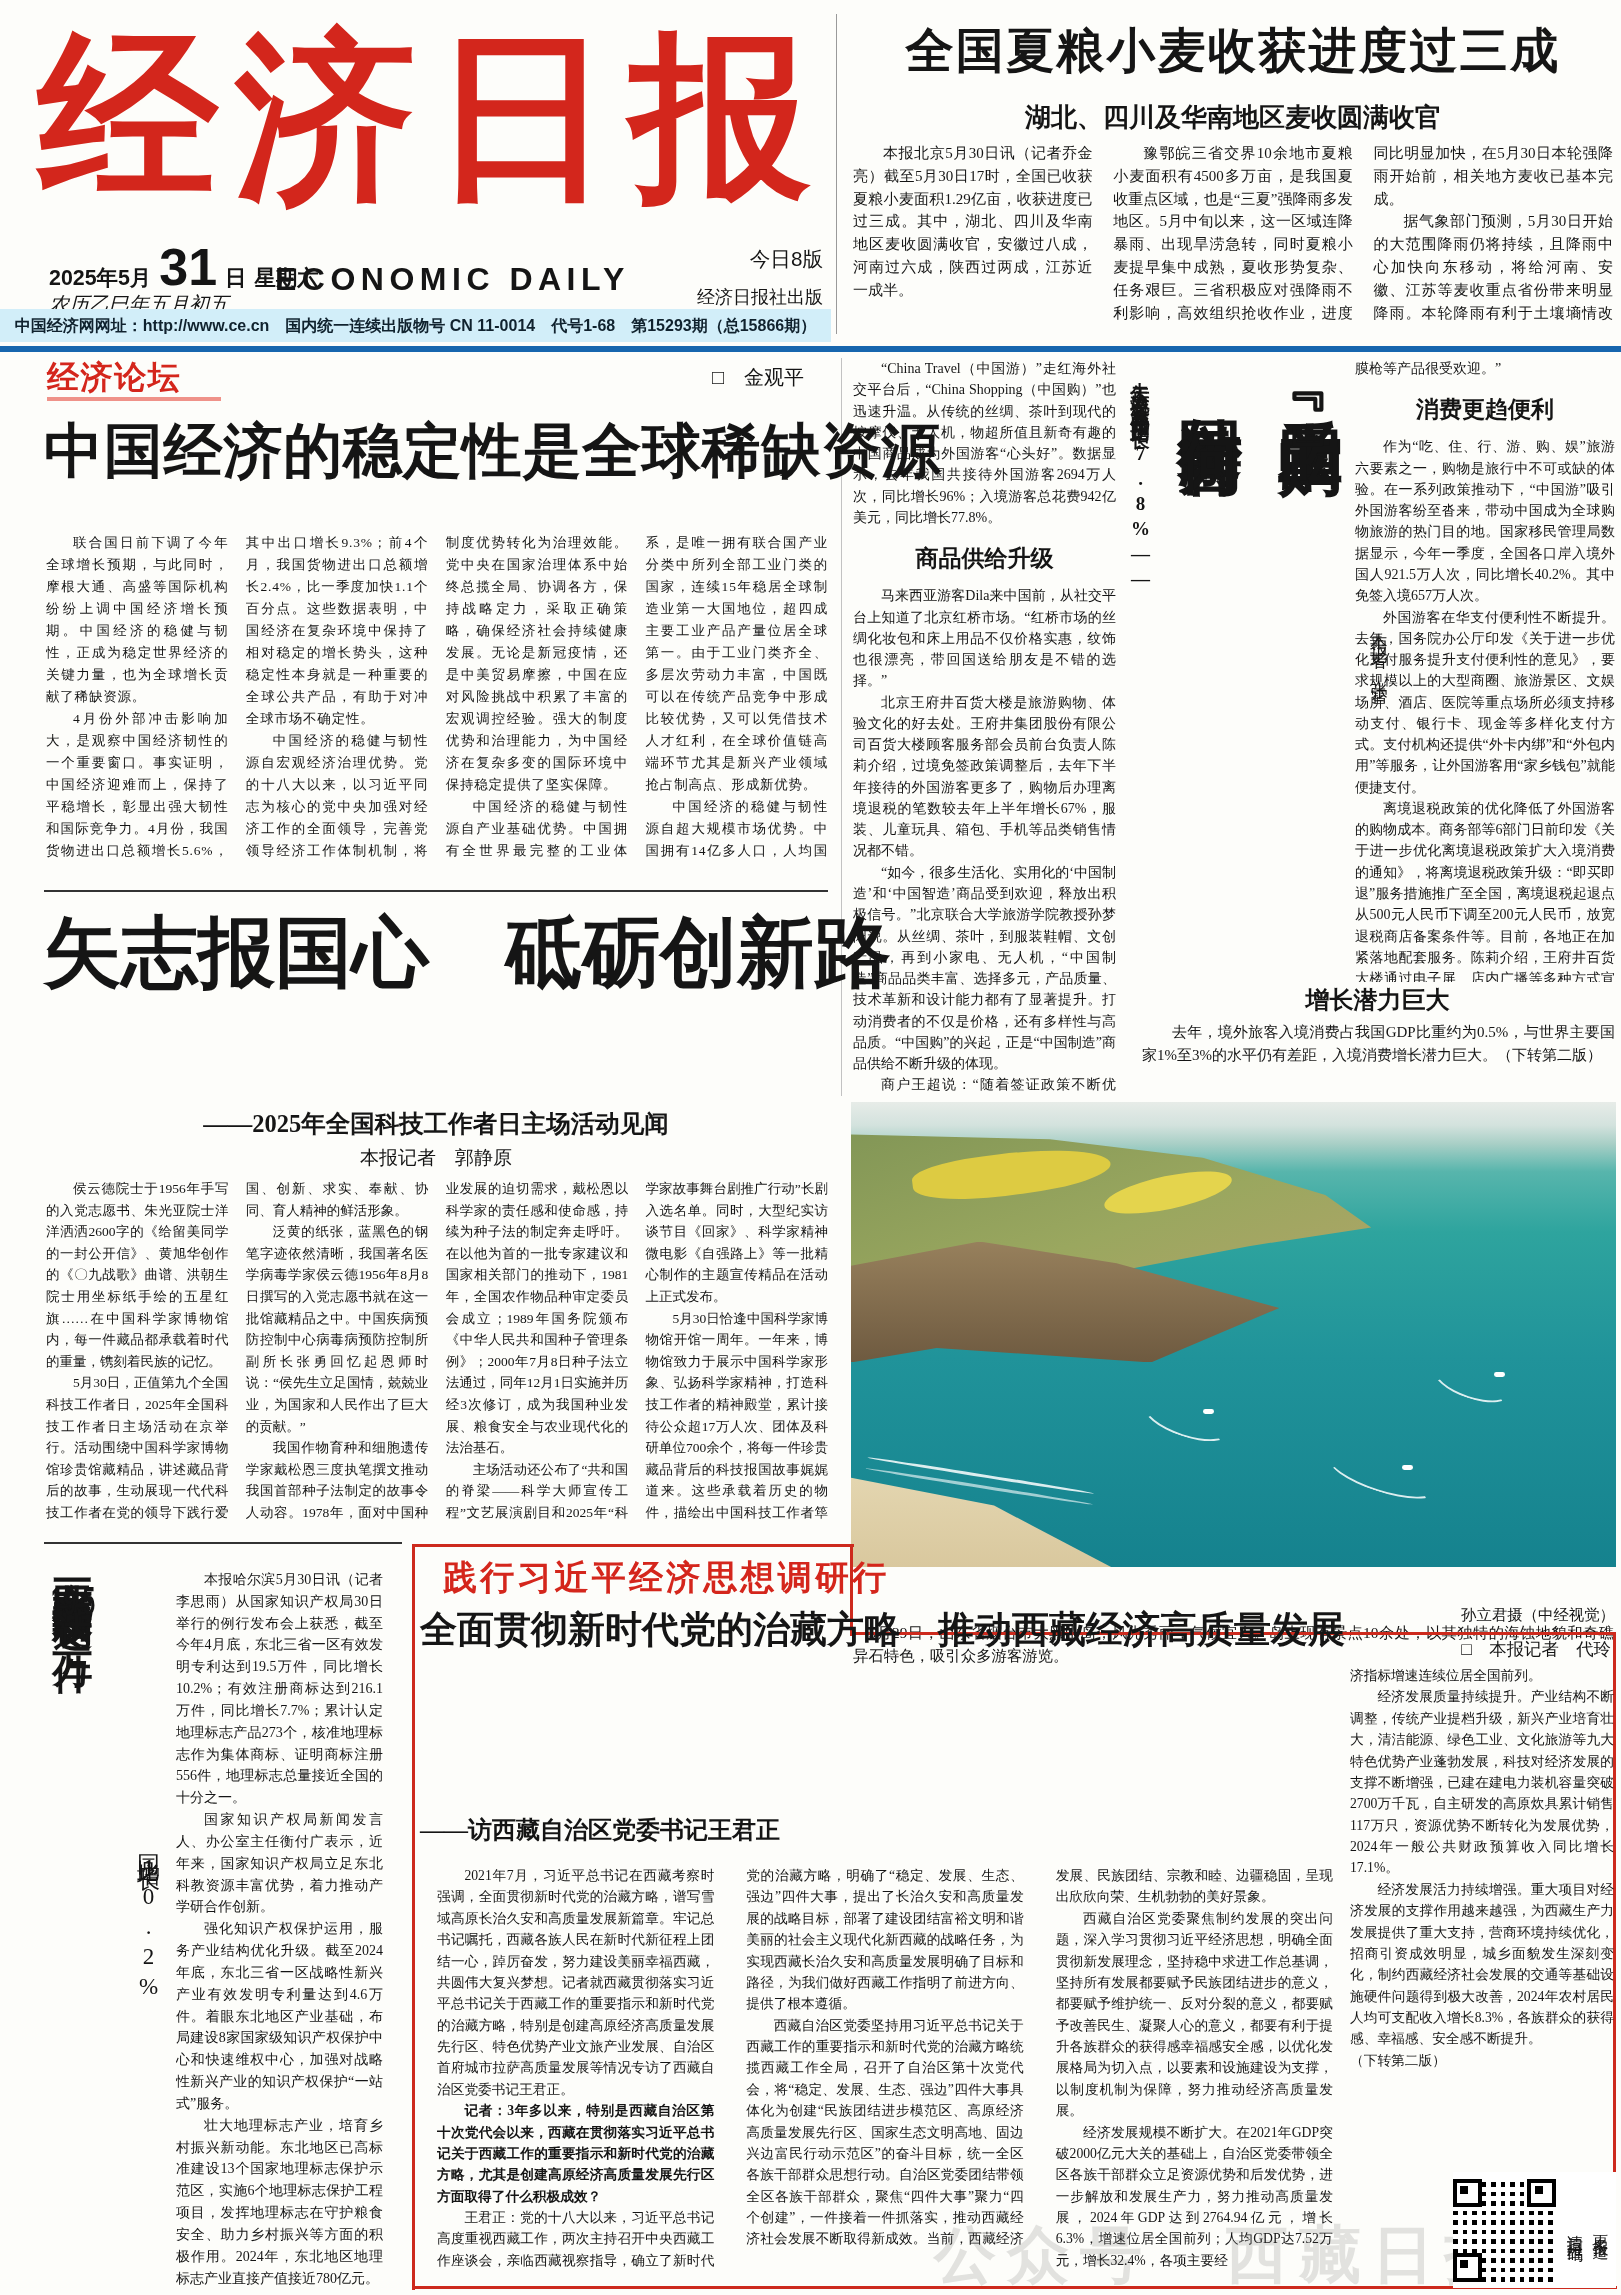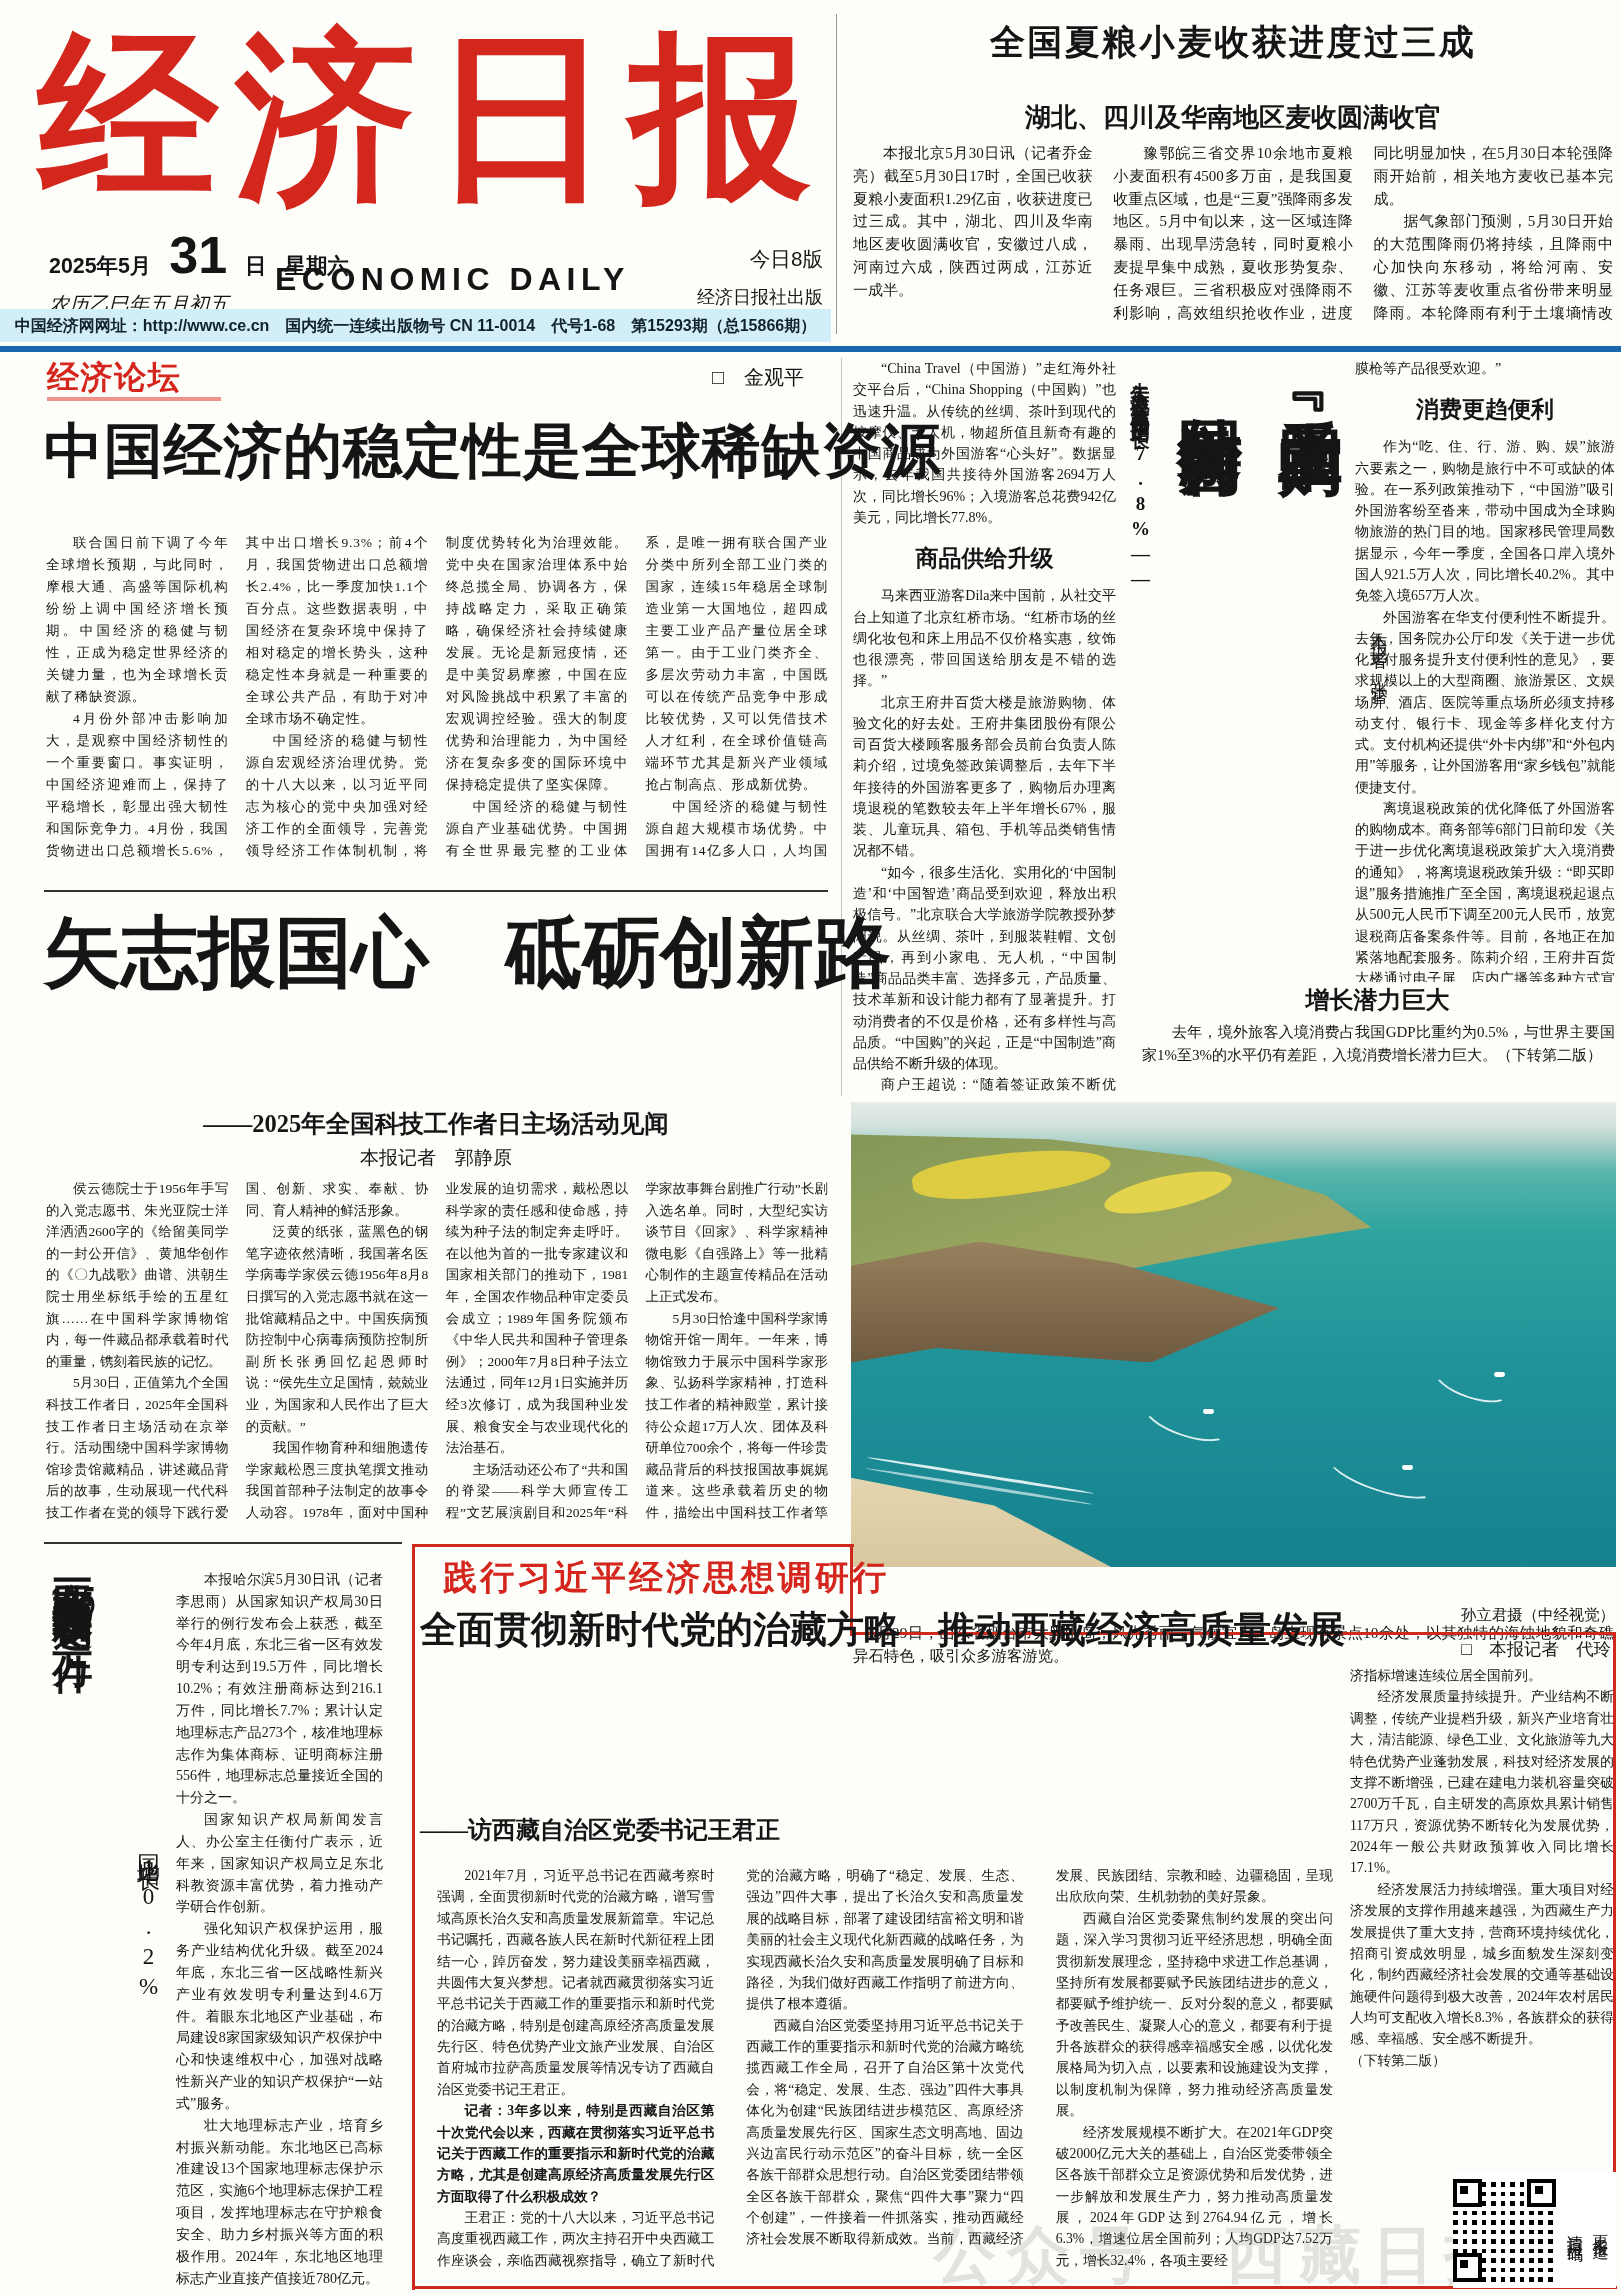--- a/index.html
+++ b/index.html
@@ -8,35 +8,35 @@
   .abs{position:absolute;}
   p{margin:0;text-indent:2em;}
   .sec{text-indent:0;text-align:center;font-family:"Liberation Sans","DejaVu Sans",sans-serif;
        font-weight:900;font-size:23px;margin:12.7px 0 9.5px 0;}
   .noindent{text-indent:0;}
   .q{font-weight:700;}
   .jtext{text-align:justify;}
   
   .masthead{left:38px;top:4.7px;width:792px;height:231px;color:#d3261c;
         font-weight:900;font-size:180px;line-height:228px;letter-spacing:17.4px;white-space:nowrap;}
-  .dateline{left:49px;top:225px;display:flex;align-items:baseline;gap:18px;font-size:21.4px;font-weight:700;
+  .dateline{left:49px;top:237px;display:flex;align-items:baseline;gap:8px;font-size:21.4px;font-weight:700;
         font-family:"Liberation Sans","DejaVu Sans",sans-serif;}
   .dateday{font-size:52px;font-weight:900;}
   .lunar{left:49px;top:291px;font-size:20px;font-style:italic;}
   .engtitle{left:275px;top:261px;width:277px;text-align:center;font-family:Liberation Sans, sans-serif;
         font-size:32px;font-weight:700;letter-spacing:5.5px;white-space:nowrap;}
   .edition{left:661px;top:245px;width:162px;text-align:right;font-size:20.6px;font-family:"Liberation Sans","DejaVu Sans",sans-serif;}
   .publisher{left:629px;top:285px;width:194px;text-align:right;font-size:18px;}
   .infobar{left:0;top:309px;width:831px;height:33px;background:#d2eef9;text-align:center;
         line-height:33px;font-size:16px;font-family:"Liberation Sans","DejaVu Sans",sans-serif;color:#10222e;font-weight:700;}
   .bluerule{left:0;top:346px;width:1621px;height:6.3px;background:#1766ae;}
   .vdiv1{left:836px;top:14.2px;width:0.8px;height:320px;background:#9a9a9a;}
   .vdiv2{left:841px;top:358px;width:0.8px;height:738px;background:#c2c2c2;}
   
-  .wheat-headline{left:851px;top:19px;width:764px;text-align:center;font-weight:900;font-size:35px;
+  .wheat-headline{left:851px;top:19px;width:764px;text-align:center;font-weight:900;font-size:48px;
         letter-spacing:2.4px;white-space:nowrap;}
   .wheat-subhead{left:851px;top:100px;width:764px;text-align:center;font-family:"Liberation Sans","DejaVu Sans",sans-serif;
         font-weight:900;font-size:26px;}
   .wheat-body{left:853px;top:142px;width:760px;height:196px;column-count:3;column-gap:20.6px;
         font-size:15px;line-height:1.52;overflow:hidden;}
   
   .forum-label{left:47px;top:356px;font-family:"Liberation Sans","DejaVu Sans",sans-serif;
         font-weight:900;font-size:32px;color:#d4261c;letter-spacing:1.6px;}
   .forum-underline{left:47px;top:397px;width:174px;height:4px;background:#ef9289;}
   .forum-byline{left:610px;top:364px;width:194px;text-align:right;font-size:20px;}

